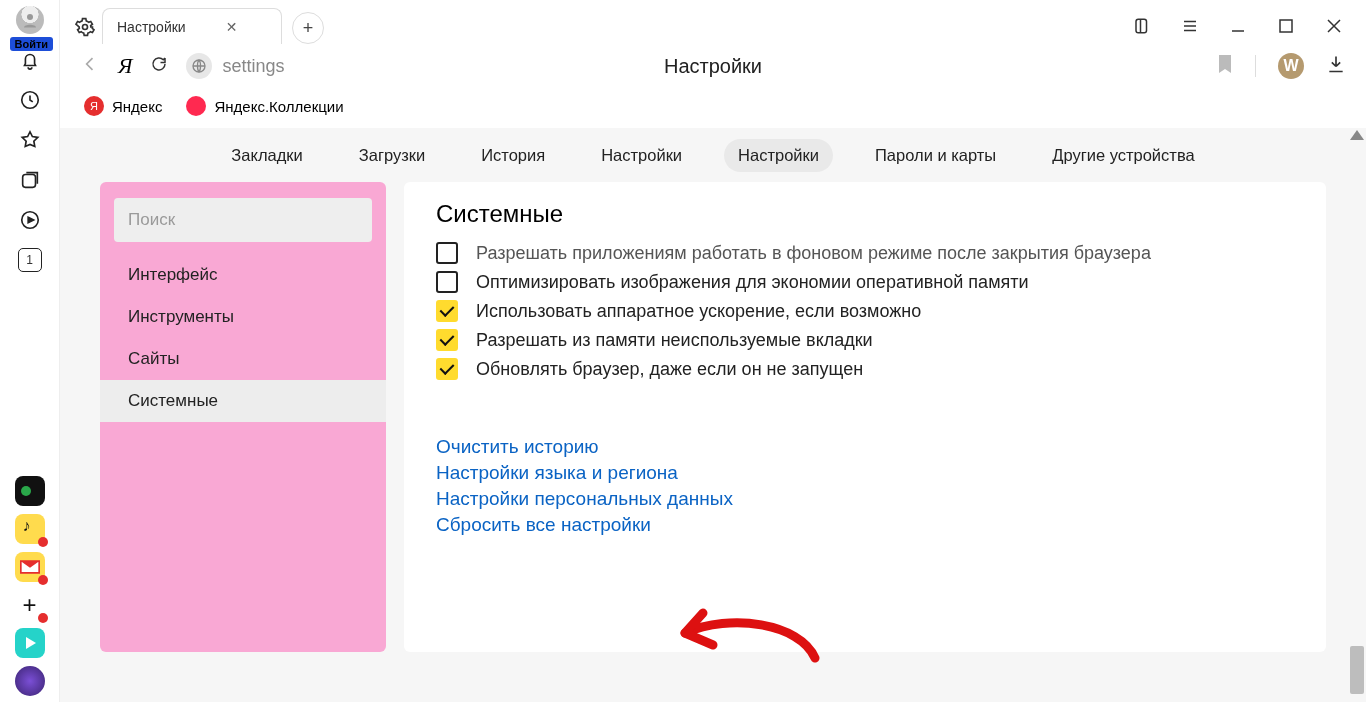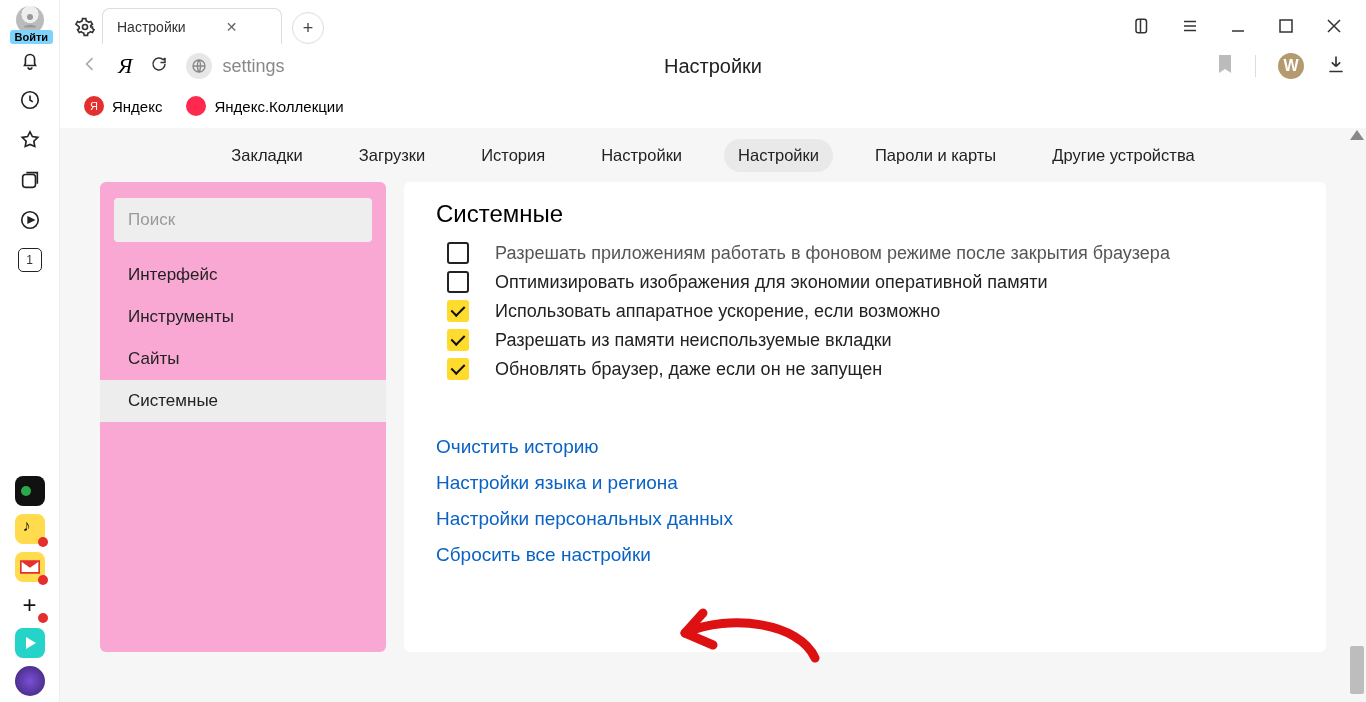--- a/index.html
+++ b/index.html
@@ -2,21 +2,21 @@
 <html><head>
 <meta charset="utf-8">
 <style>
 * { box-sizing: border-box; margin: 0; padding: 0; }
 body { font-family: Arial, "Segoe UI", sans-serif; background: #fff; width: 1366px; height: 702px; overflow: hidden; }
 
 
 .left-bar { position: absolute; left: 0; top: 0; width: 60px; height: 702px; background: #fff; border-right: 1px solid #eee; display: flex; flex-direction: column; align-items: center; padding-top: 6px; }
 .avatar-wrap { position: relative; margin-bottom: 6px; }
 .avatar { width: 28px; height: 28px; border-radius: 50%; background: radial-gradient(circle at 50% 30%, #eee 0 35%, #bbb 36% 100%); display:flex; align-items:center; justify-content:center; }
-.login-badge { position:absolute; top:24px; left:-6px; background:#7dd3fc; font-size:11px; font-weight:bold; padding:1px 5px; border-radius:3px; }
+.login-badge { position:absolute; top:31px; left:-6px; background:#1d4ed8; font-size:11px; font-weight:bold; padding:1px 5px; border-radius:3px; }
 .lb-icon { width:40px; height:40px; display:flex; align-items:center; justify-content:center; color:#333; }
 .lb-icon svg { width:22px; height:22px; stroke:#222; fill:none; stroke-width:1.8; }
 .lb-badge { width:24px; height:24px; border:1.6px solid #222; border-radius:5px; font-size:12px; display:flex; align-items:center; justify-content:center; }
 .left-bottom { margin-top:auto; display:flex; flex-direction:column; align-items:center; gap:8px; padding-bottom:6px; }
 .app-tile { width:30px; height:30px; border-radius:8px; position:relative; }
 .red-dot { position:absolute; right:-3px; bottom:-3px; width:10px; height:10px; background:#e52e2e; border-radius:50%; }
 .tile-cam { background:#111; }
 .tile-cam::after{content:"";position:absolute;left:6px;top:10px;width:10px;height:10px;border-radius:50%;background:#2aa84a;}
 .tile-music{background:#ffdb4d;}
 .tile-music::after{content:"♪";position:absolute;left:8px;top:3px;font-size:16px;color:#111;}
@@ -61,26 +61,26 @@
 .top-nav{height:54px;display:flex;align-items:center;justify-content:center;gap:28px;font-size:16.5px;color:#222;}
 .top-nav .tnav{padding:7px 14px;border-radius:18px;cursor:pointer;}
 .top-nav .tnav.active{background:#e9e9e9;}
 .panels{display:flex;gap:18px;padding:0 40px;}
 .side-card{width:286px;background:#f9a8d4;border-radius:6px;padding:10px 0 18px 0;}
 .search-box{margin:6px 14px 12px 14px;background:#eee;border-radius:4px;padding:12px 14px;color:#9a9a9a;font-size:17px;}
 .sn-item{padding:11px 28px;font-size:17px;color:#222;cursor:pointer;}
 .sn-item.active{background:#ededed;}
 .main-card{flex:1;background:#fff;border-radius:6px;padding:18px 32px 30px 32px;position:relative;min-height:470px;}
 .sec-title{font-size:24px;margin-bottom:14px;}
-.opt{display:flex;align-items:center;gap:26px;margin:7px 11px;font-size:18px;color:#222;}
+.opt{display:flex;align-items:center;gap:18px;margin:7px 0;font-size:18px;color:#222;}
 .opt.cut{color:#555;}
 .cb{width:22px;height:22px;border:2px solid #222;border-radius:3px;display:flex;align-items:center;justify-content:center;flex-shrink:0;}
 .cb.on{background:#ffdb2e;border-color:#ffdb2e;}
 .cb.on::after{content:"";width:6px;height:11px;border-right:2.5px solid #111;border-bottom:2.5px solid #111;transform:rotate(45deg);margin-top:-3px;}
-.links{margin-top:56px;display:flex;flex-direction:column;gap:14px;}
+.links{margin-top:56px;display:flex;flex-direction:column;gap:4px;}
 .lnk{color:#0a63c4;font-size:19px;cursor:pointer;}
 .arrow-annot{position:absolute;left:600px;top:480px;pointer-events:none;}
 .arrow-annot svg{overflow:visible;}
 </style>
 </head>
 <body>
 
 <div class="left-bar">
   <div class="avatar-wrap">
     <div class="avatar">

